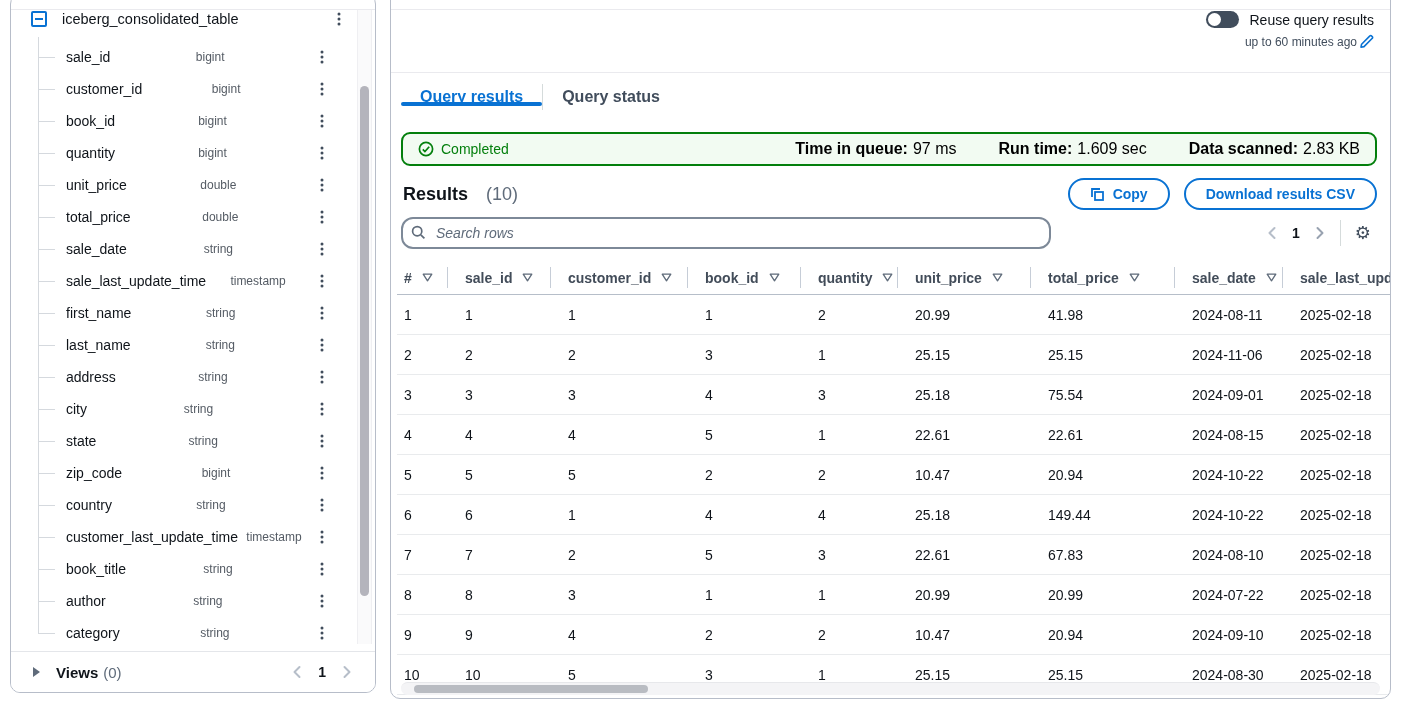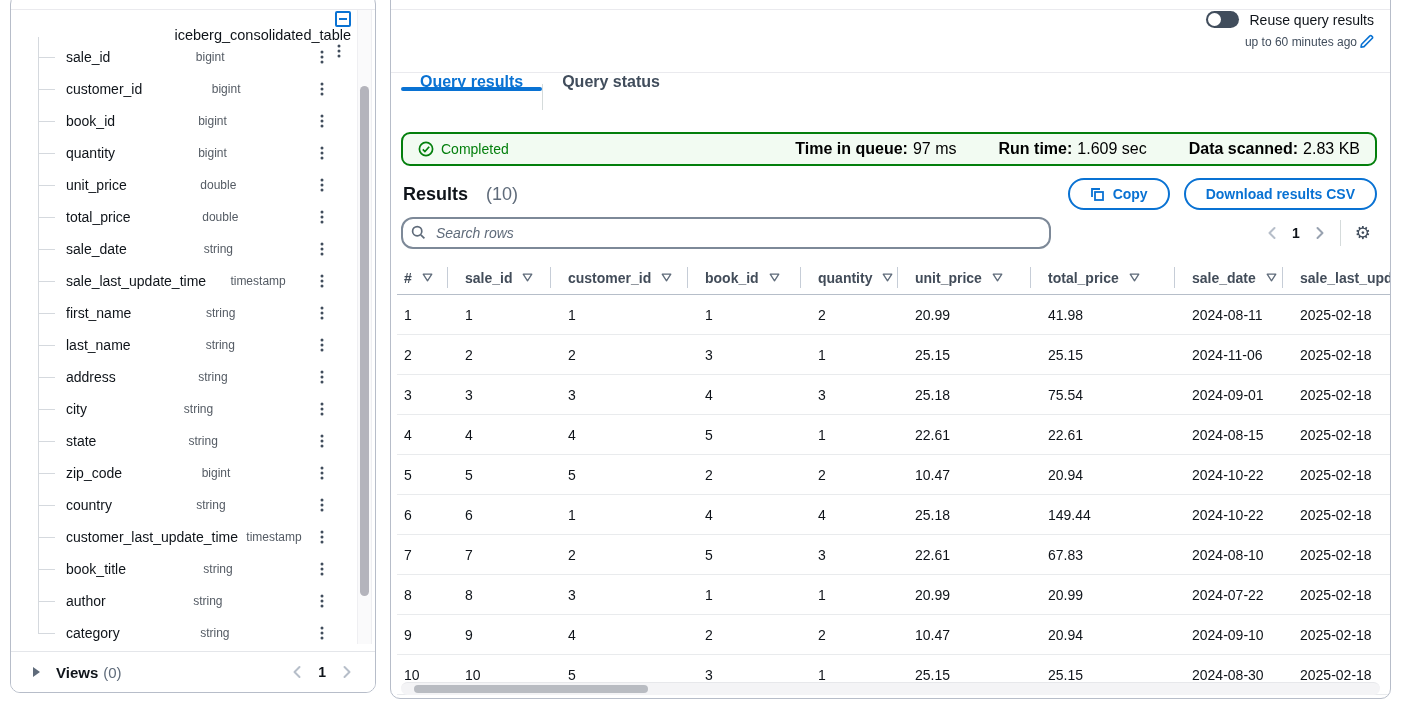--- a/index.html
+++ b/index.html
@@ -3,22 +3,22 @@
 <meta charset="utf-8">
 <style>
   html,body{margin:0;padding:0;background:#fff;}
   .stage{position:relative;width:1403px;height:711px;overflow:hidden;background:#fff;
          font-family:"Liberation Sans","DejaVu Sans",sans-serif;color:#0f141a;}
 
   
   .sidebar{position:absolute;left:10px;top:-6px;width:364px;height:697px;background:#fff;
            border:1px solid #b7bdc9;border-radius:10px;overflow:hidden;}
   .sb-top-divider{position:absolute;left:0;right:0;top:14px;height:1px;background:#eaeaee;}
-  .sb-header{position:absolute;left:0;right:0;top:16px;height:34px;display:flex;align-items:flex-end;
-             padding:0 24px 0 20px;box-sizing:border-box;flex-direction:column;}
+  .sb-header{position:absolute;left:0;right:0;top:16px;height:34px;display:flex;align-items:flex-start;
+             padding:0 24px 0 20px;box-sizing:border-box;}
   .expander{width:12px;height:12px;border:2px solid #0972d3;border-radius:2px;position:relative;flex:none;cursor:pointer;}
   .expander::after{content:"";position:absolute;left:2px;right:2px;top:50%;margin-top:-1px;height:2px;background:#0972d3;}
   .sb-table-name{margin-left:15px;font-size:14.5px;color:#0f141a;}
   .kebab{margin-left:auto;flex:none;width:14px;text-align:center;cursor:pointer;}
   .tree-vline{position:absolute;left:27px;top:42px;width:1px;height:596px;background:#d5d9de;}
   .sb-cols{position:absolute;left:0;right:17px;top:46px;}
   .sb-col{position:relative;height:32px;display:flex;align-items:center;
           padding:0 24px 0 55px;box-sizing:border-box;}
   .sb-col::before{content:"";position:absolute;left:27px;top:50%;width:17px;height:1px;background:#d5d9de;}
   .sb-name{font-size:14px;color:#0f141a;white-space:nowrap;}
@@ -51,21 +51,21 @@
   .caret-down{width:0;height:0;border-left:5px solid transparent;border-right:5px solid transparent;
               border-top:6px solid #0972d3;margin-left:2px;}
   .reuse{position:absolute;right:16px;top:20px;text-align:right;}
   .reuse-row{display:flex;align-items:center;gap:10px;justify-content:flex-end;}
   .toggle{width:33px;height:17px;border-radius:9px;background:#414d5c;position:relative;flex:none;cursor:pointer;}
   .knob{position:absolute;left:2px;top:2px;width:13px;height:13px;border-radius:50%;background:#fff;}
   .reuse-label{font-size:14px;color:#0f141a;text-align:center;}
   .reuse-sub{margin-top:6px;font-size:12px;color:#414d5c;display:flex;align-items:center;gap:2px;justify-content:flex-end;}
 
   .tabs{position:absolute;left:0;right:0;top:81px;height:47px;border-top:1px solid #eaeaee;
-        display:flex;align-items:flex-start;padding-left:10px;}
+        display:flex;align-items:center;padding-left:10px;}
   .tab{position:relative;display:flex;align-items:center;padding:0 19px;font-size:16px;font-weight:bold;cursor:pointer;}
   .tab-active{color:#0972d3;}
   .tab-active::after{content:"";position:absolute;left:0;right:0;bottom:0;height:4px;background:#0972d3;border-radius:2px;}
   .tab-inactive{color:#414d5c;}
   .tab-sep{width:1px;height:26px;background:#d5dbdb;align-self:center;}
 
   .banner{position:absolute;left:10px;right:13px;top:141px;height:34px;border:2px solid #037f0c;
           border-radius:9px;background:#f2fbf2;display:flex;align-items:center;padding:0 15px;box-sizing:border-box;}
   .banner-status{display:flex;align-items:center;gap:7px;color:#037f0c;font-size:14px;}
   .metrics{margin-left:auto;display:flex;align-items:center;gap:42px;}

